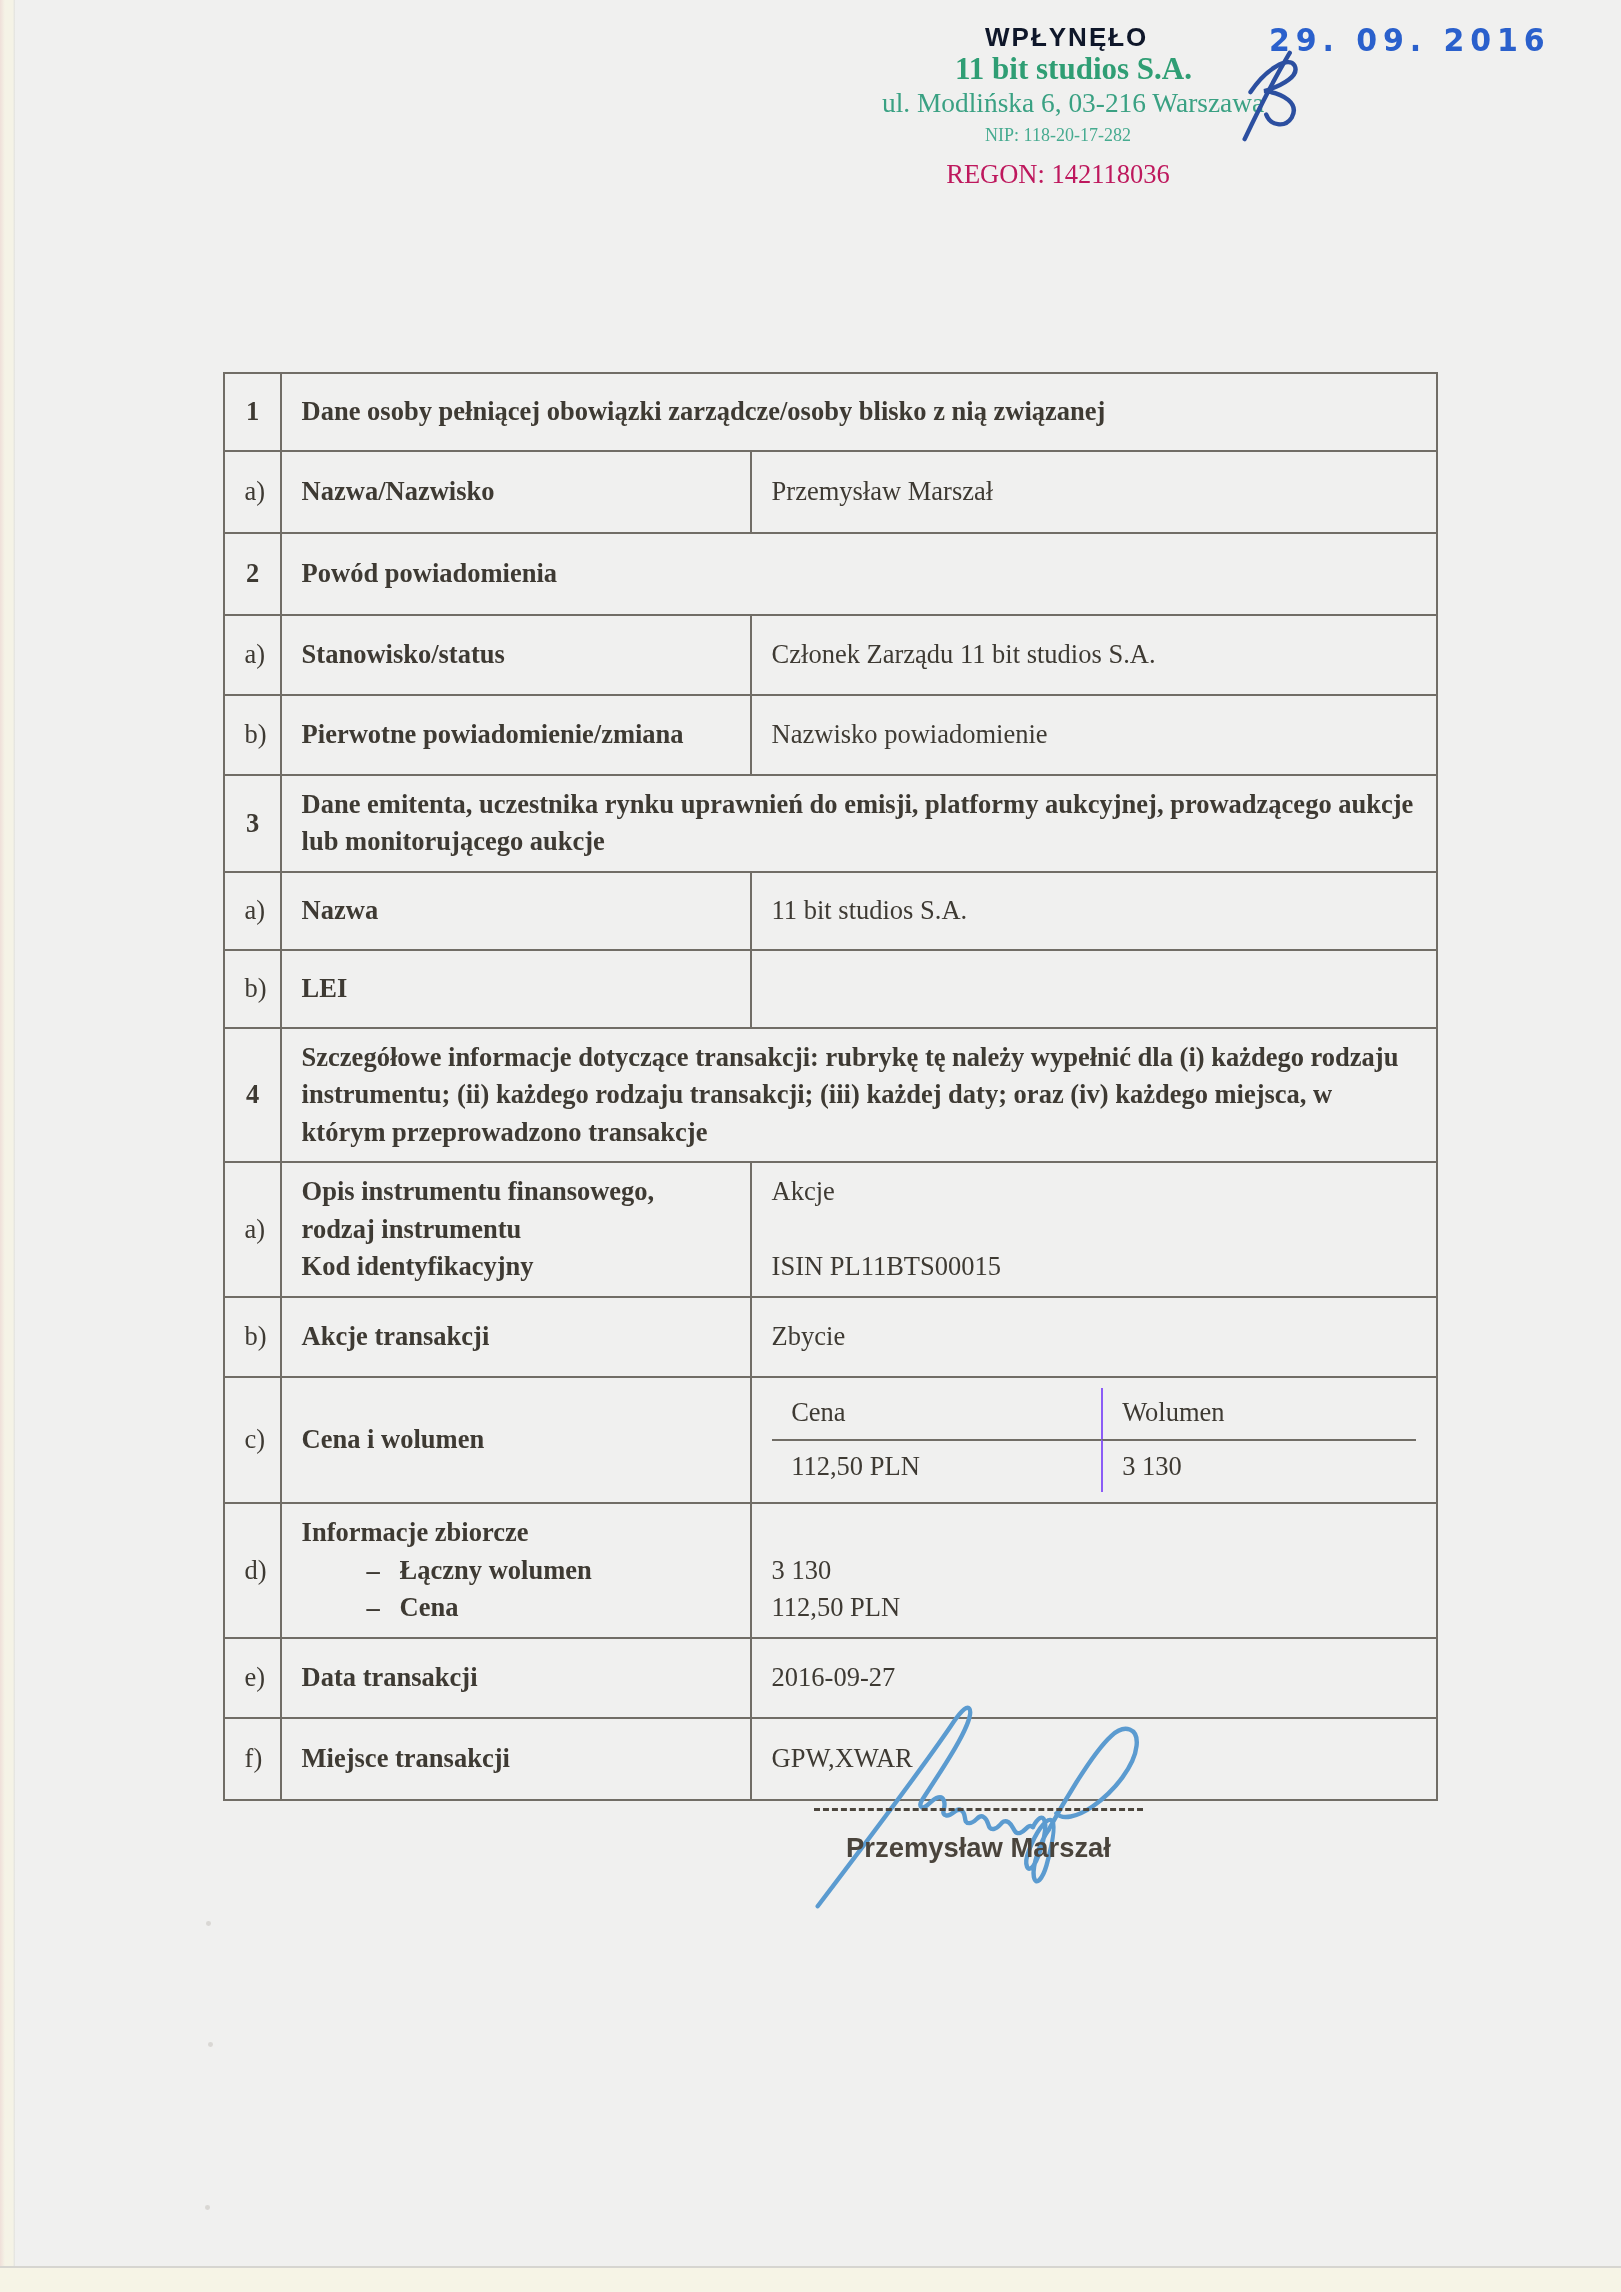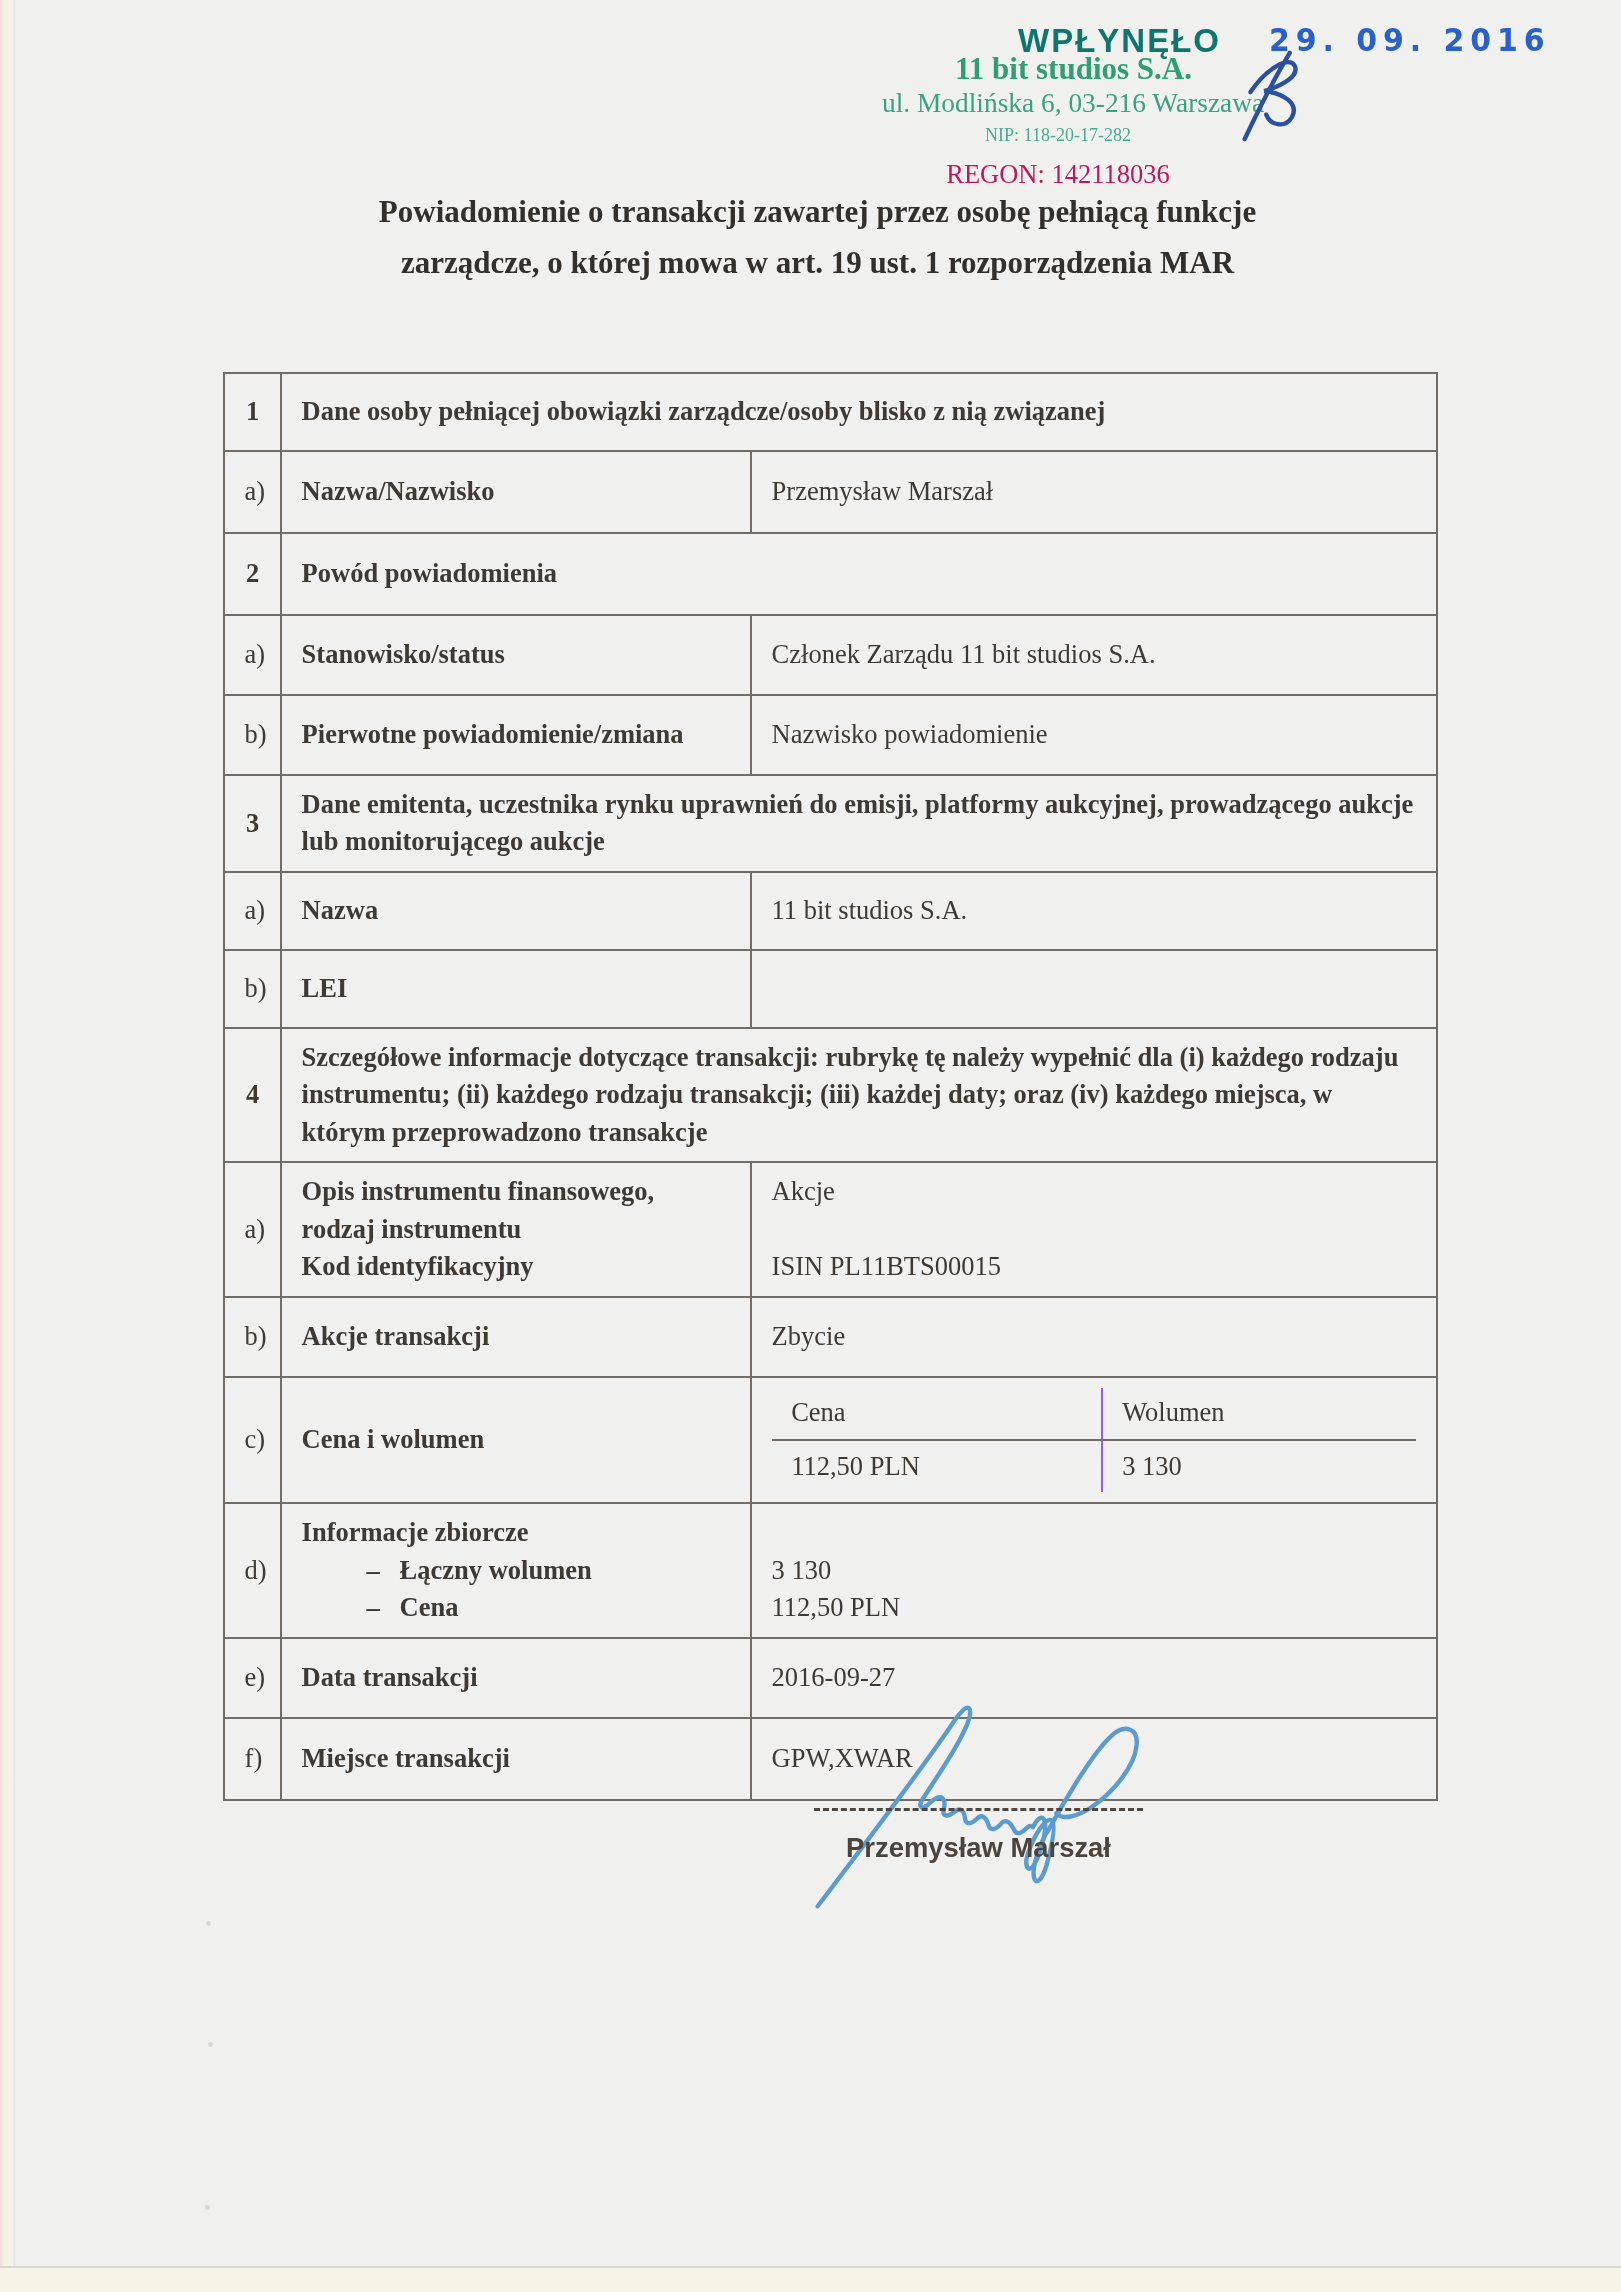--- a/index.html
+++ b/index.html
@@ -15,23 +15,23 @@
   .edge-left{
     position:absolute;left:0;top:0;width:14.7px;height:2266px;
     background:linear-gradient(90deg,#efdfd9 0px,#f5f3e6 4.9px,#f5f3e6 12.7px,#e4e4e1 14.7px);
   }
   .edge-bottom{
     position:absolute;left:0;top:2266px;width:1621px;height:26.5px;
     background:#f6f4e6;border-top:2px solid #d6d5d0;
   }
   
   .stamp-received{
-    position:absolute;left:1018px;top:21.6px;
+    position:absolute;left:985px;top:21.6px;
     font-family:"Liberation Sans",sans-serif;font-weight:bold;
-    font-size:33px;color:#0f766e;letter-spacing:2px;white-space:nowrap;
+    font-size:26px;color:#0f172a;letter-spacing:2px;white-space:nowrap;
   }
   .stamp-date{
     position:absolute;left:1269px;top:21.6px;
     font-family:"DejaVu Sans",sans-serif;font-weight:bold;
     font-size:30px;color:#2a60cc;letter-spacing:5.9px;white-space:nowrap;
     transform:scaleY(1.08);
   }
   .stamp-company{
     position:absolute;left:941px;top:51px;width:265px;text-align:center;
     font-size:31px;font-weight:bold;color:#2f9e74;white-space:nowrap;
@@ -106,24 +106,20 @@
   <div class="stamp-nip">NIP: 118-20-17-282</div>
   <div class="stamp-regon">REGON: 142118036</div>
 
   <svg class="paraph" viewBox="0 0 100 100">
     <g fill="none" stroke="#2c4fa0" stroke-width="4.5" stroke-linecap="round">
       <path d="M64 6 C 52 26 34 60 18 94"></path>
       <path d="M24 46 C 40 22 63 9 69 19 C 74 29 58 39 38 45 C 58 47 74 58 66 72 C 59 83 44 80 40 69"></path>
     </g>
   </svg>
 
-  <div class="title">
-    <div>Powiadomienie o transakcji zawartej przez osobę pełniącą funkcje</div>
-    <div>zarządcze, o której mowa w art. 19 ust. 1 rozporządzenia MAR</div>
-  </div>
 
   <div class="tbl-wrap">
     <table class="tbl">
       <colgroup>
           <col style="width:57px">
           <col style="width:470px">
           <col>
         </colgroup>
 
       <tbody>

